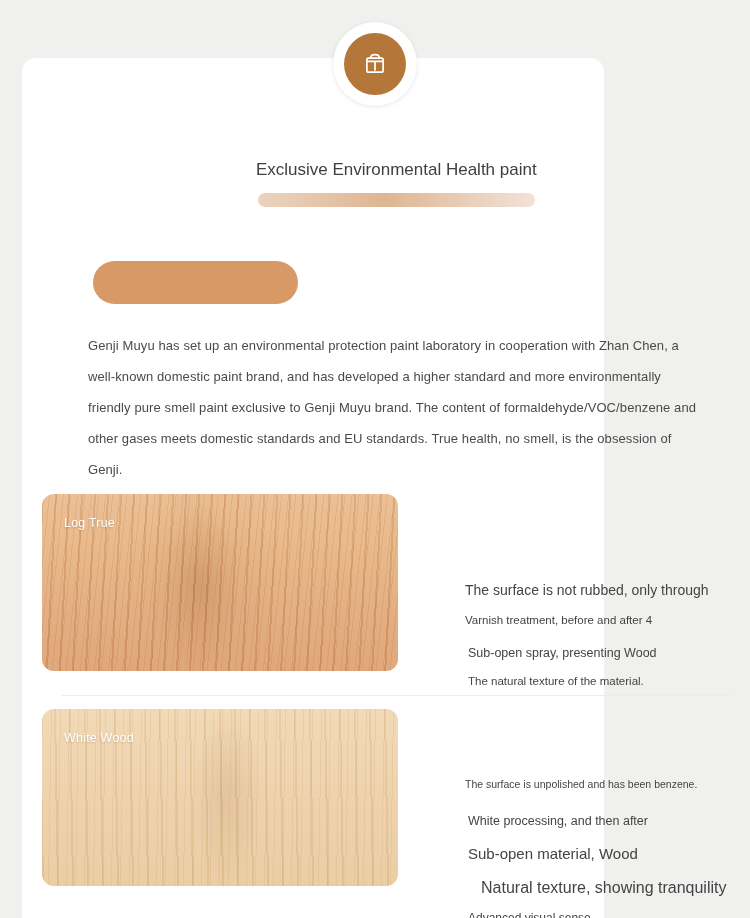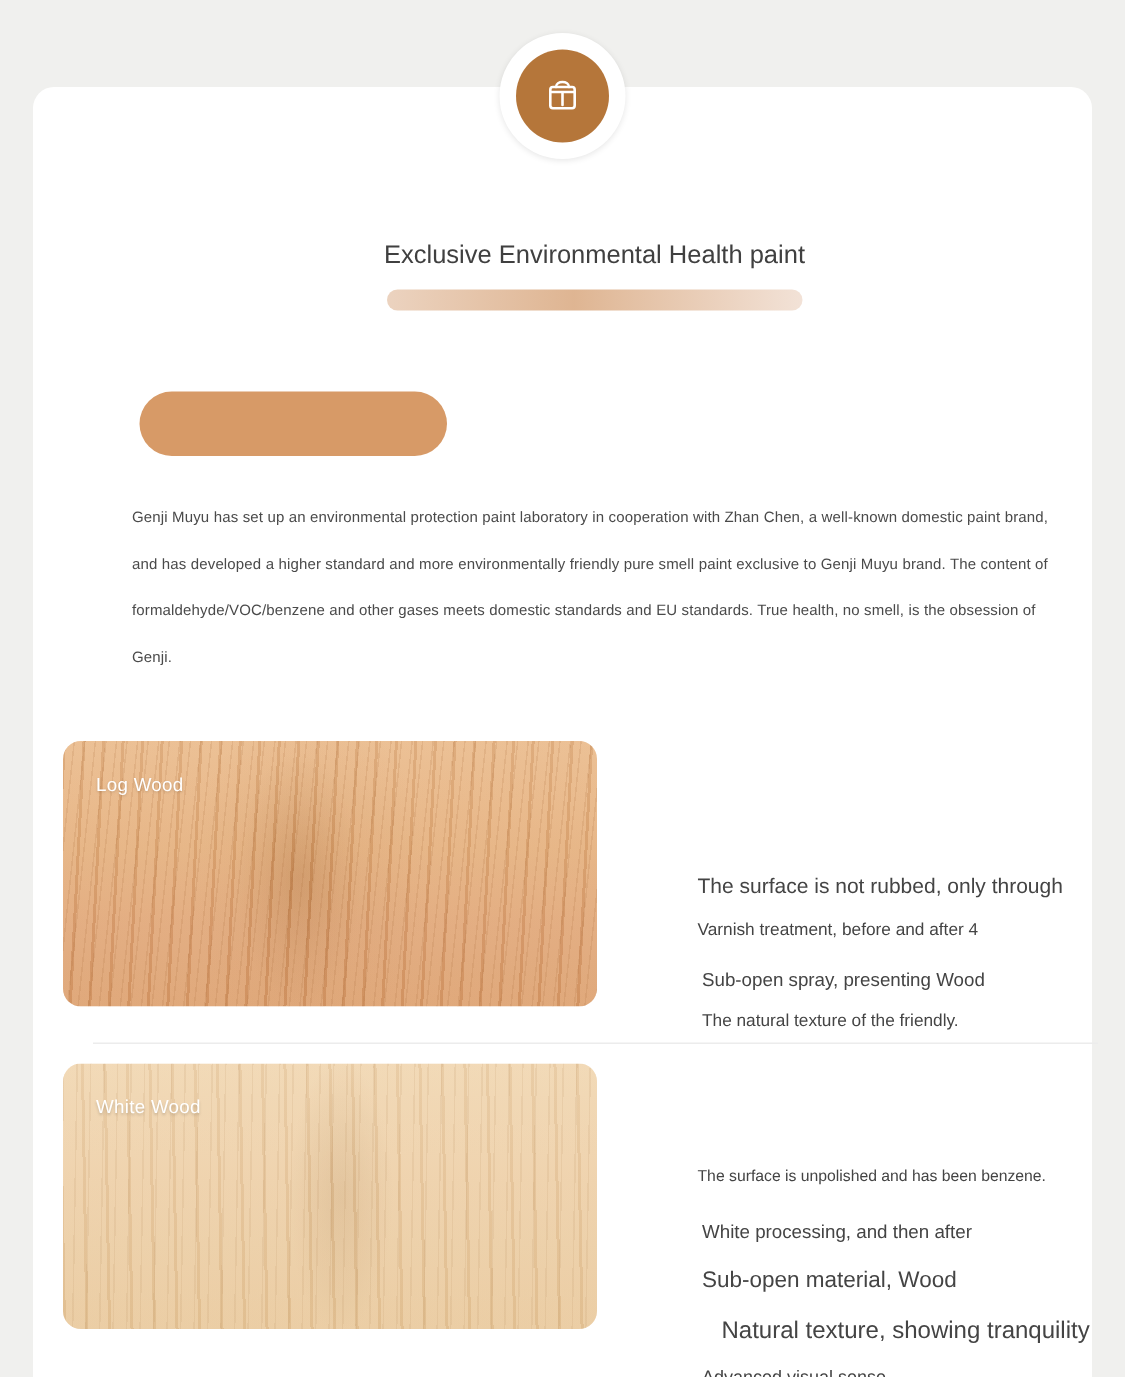--- a/index.html
+++ b/index.html
@@ -12,21 +12,21 @@
     height: 918px;
     font-family: "Liberation Sans", sans-serif;
     position: relative;
     overflow: hidden;
   }
 
   .page {
     position: absolute;
     left: 22px;
     top: 58px;
-    width: 706px;
+    width: 582px;
     height: 860px;
     background: #ffffff;
     border-radius: 14px 14px 0 0;
   }
 
   
   .badge-wrap {
     position: absolute;
     left: 333px;
     top: 22px;
@@ -87,21 +87,21 @@
     border-radius: 22px;
     background: #d79a67;
   }
 
   
   .paragraph {
     position: absolute;
     left: 66px;
     top: 272px;
     width: 618px;
-    font-size: 10px;
+    font-size: 13px;
     line-height: 31px;
     color: #4a4a4a;
     letter-spacing: 0.1px;
   }
 
   
   .row {
     position: absolute;
     left: 0;
     width: 706px;
@@ -210,27 +210,27 @@
 
   <div class="pill"></div>
 
   <div class="paragraph">Genji Muyu has set up an environmental protection paint laboratory in cooperation with Zhan Chen, a well-known domestic paint brand, and has developed a higher standard and more environmentally friendly pure smell paint exclusive to Genji Muyu brand. The content of formaldehyde/VOC/benzene and other gases meets domestic standards and EU standards. True health, no smell, is the obsession of Genji.</div>
 
   <div class="divider"></div>
 
   <div class="row row-1">
     <div class="swatch">
       <div class="wood-log"></div>
-      <div class="swatch-label">Log Wood</div>
+      <div class="swatch-label">Log True</div>
     </div>
     <div class="text-col">
       <div class="tline r1-l1">The surface is not rubbed, only through</div>
       <div class="tline r1-l2">Varnish treatment, before and after 4</div>
       <div class="tline r1-l3">Sub-open spray, presenting Wood</div>
-      <div class="tline r1-l4">The natural texture of the friendly.</div>
+      <div class="tline r1-l4">The natural texture of the material.</div>
     </div>
   </div>
 
   <div class="row row-2">
     <div class="swatch">
       <div class="wood-light"></div>
       <div class="swatch-label">White Wood</div>
     </div>
     <div class="text-col text-col-2">
       <div class="tline r2-l1">The surface is unpolished and has been benzene.</div>

